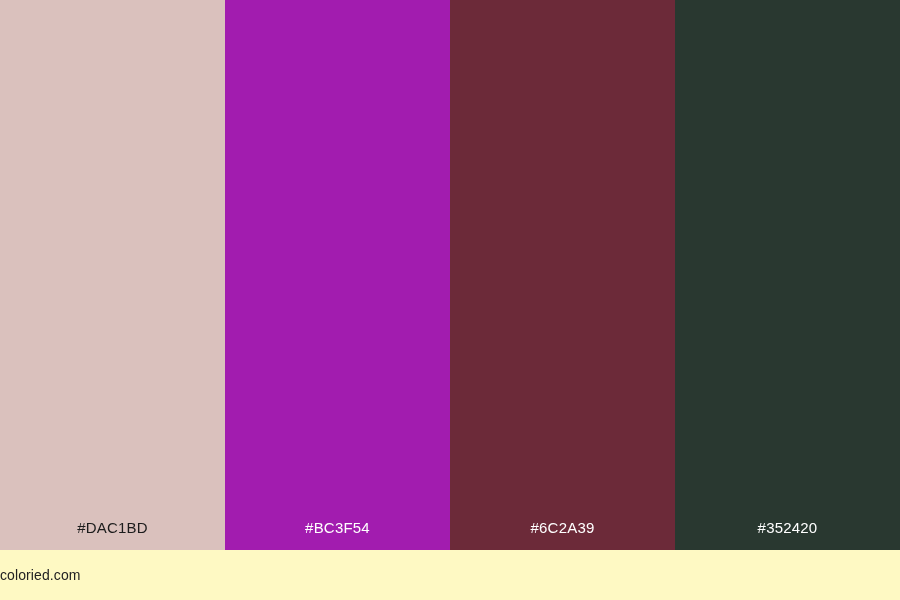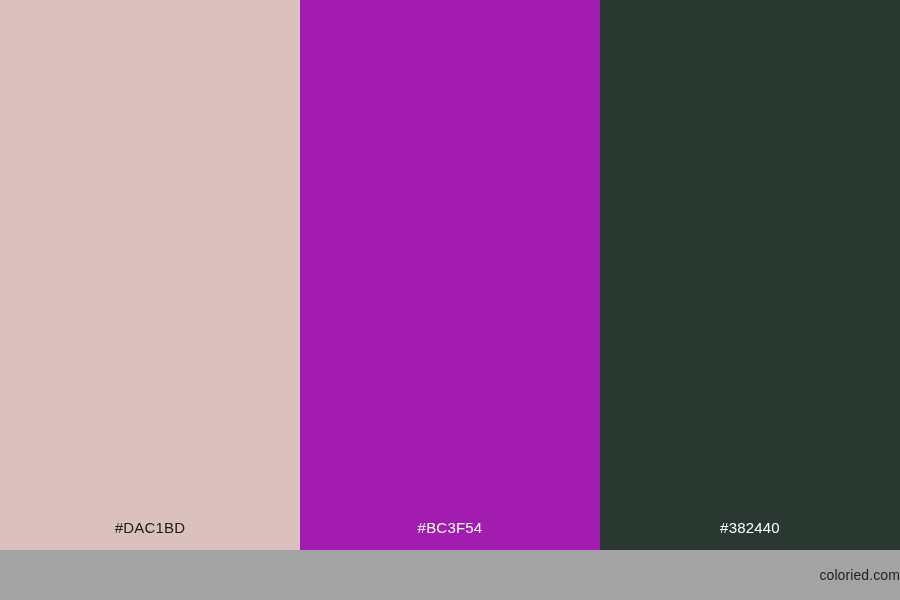--- a/index.html
+++ b/index.html
@@ -47,24 +47,24 @@
     font-family: "Liberation Sans", "DejaVu Sans", sans-serif;
     white-space: nowrap;
     -webkit-font-smoothing: antialiased;
   }
   .label-dark { color: #1c1c1c; }
   .label-light { color: #ffffff; }
   .footer-bar {
     width: 900px;
     height: 50px;
     flex: 0 0 50px;
-    background: #a3a3a3;
+    background: #fef9c3;
     display: flex;
     align-items: center;
-    justify-content: flex-end;
+    justify-content: flex-start;
   }
   .footer-brand {
     font-size: 14px;
     line-height: 14px;
     color: #222222;
     letter-spacing: 0.1px;
     font-family: "Liberation Sans", "DejaVu Sans", sans-serif;
     -webkit-font-smoothing: antialiased;
   }
 </style>
@@ -77,23 +77,26 @@
 
     <div class="swatch" style="background-color: rgb(218, 193, 189);">
       <span class="swatch-label label-dark">#DAC1BD</span>
     </div>
 
 
     <div class="swatch" style="background-color: #a21caf;">
       <span class="swatch-label label-light">#BC3F54</span>
     </div>
 
+    <div class="swatch" style="background-color: rgb(108, 42, 57);">
+      <span class="swatch-label label-light">#6C2A39</span>
+    </div>
 
     <div class="swatch" style="background-color: rgb(41, 56, 48);">
-      <span class="swatch-label label-light">#382440</span>
+      <span class="swatch-label label-light">#352420</span>
     </div>
 
   </div>
 
   <div class="footer-bar">
     <span class="footer-brand">coloried.com</span>
   </div>
 
 </div>
 

